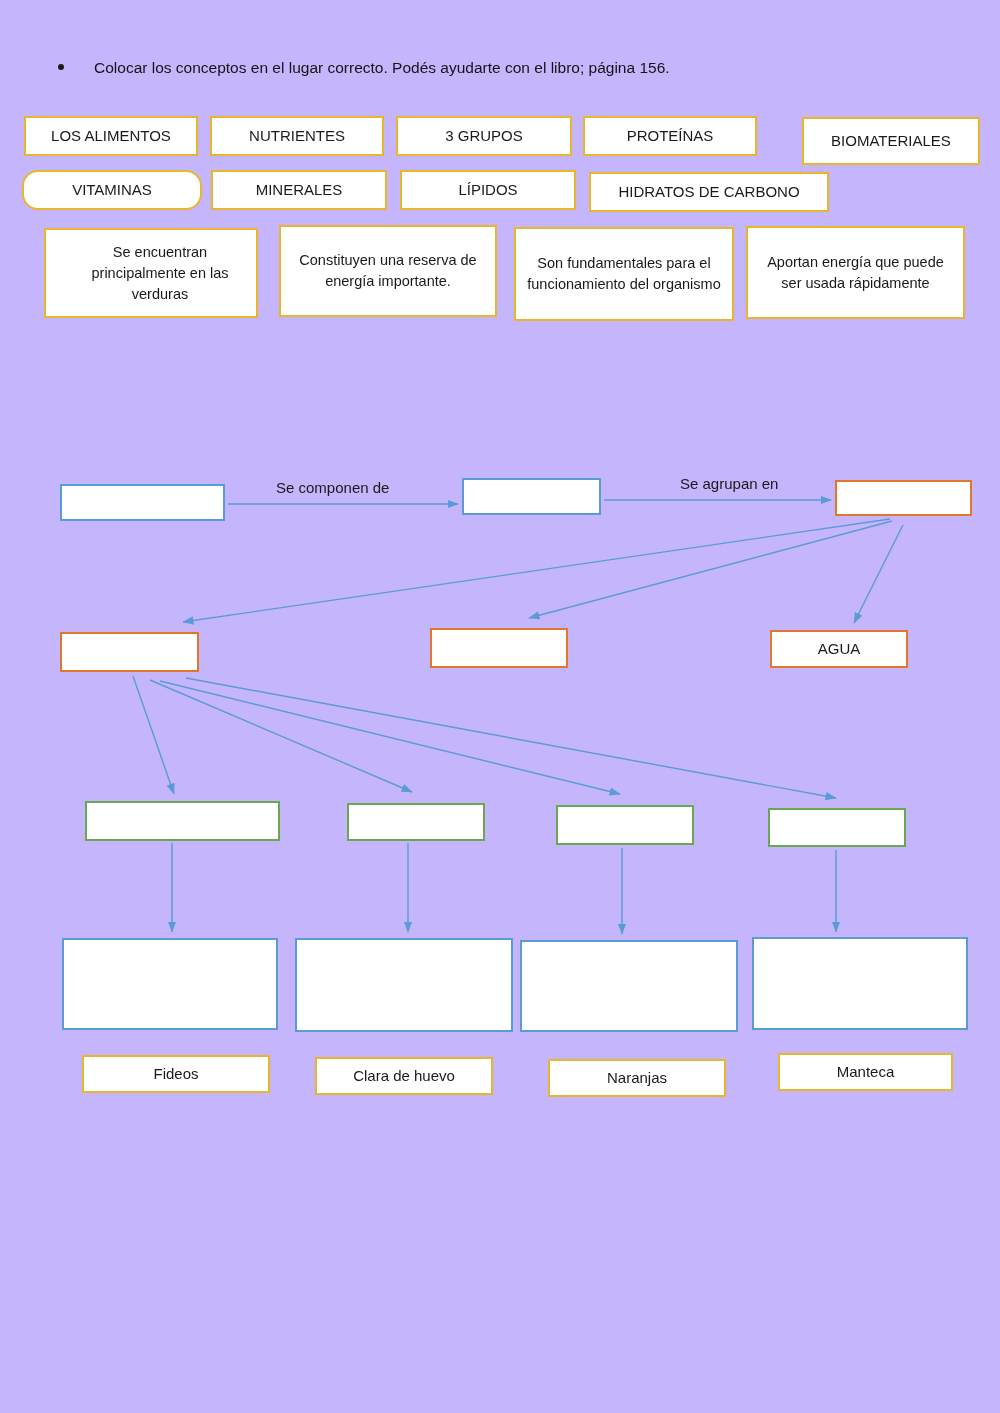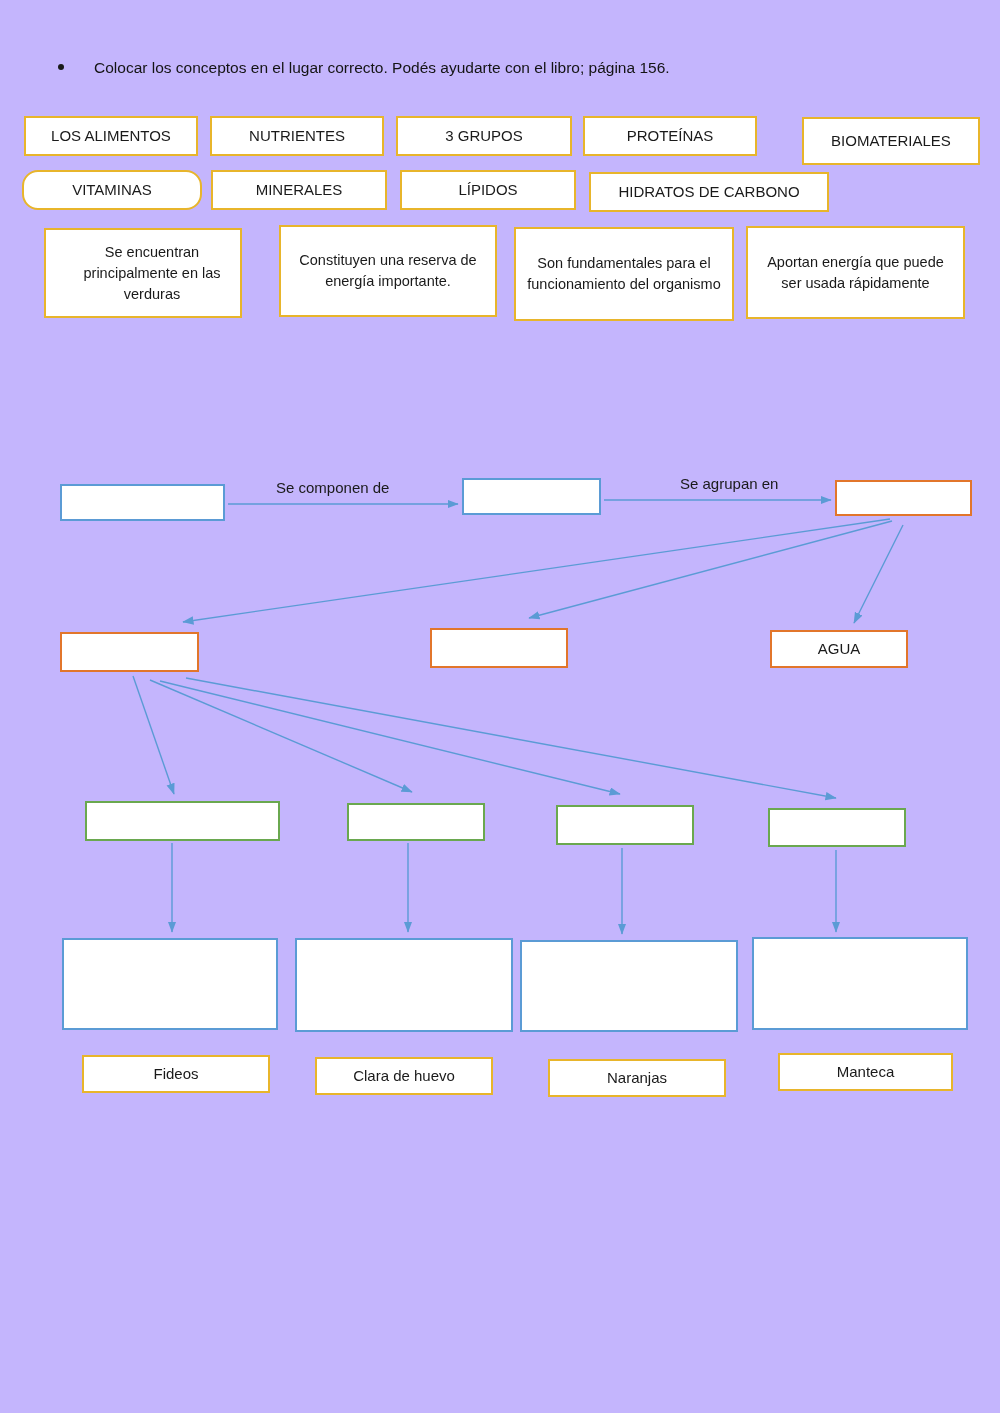--- a/index.html
+++ b/index.html
@@ -144,21 +144,21 @@
   <div class="abox amber" style="left:211px; top:170px; width:176px; height:40px;">
     <span class="concept-label">MINERALES</span>
   </div>
   <div class="abox amber" style="left:400px; top:170px; width:176px; height:40px;">
     <span class="concept-label">LÍPIDOS</span>
   </div>
   <div class="abox amber" style="left:589px; top:172px; width:240px; height:40px;">
     <span class="concept-label">HIDRATOS DE CARBONO</span>
   </div>
 
-  <div class="abox amber" style="left:44px;  top:228px; width:198px; height:90px;padding-left:18px;">
+  <div class="abox amber" style="left:44px;  top:228px; width:214px; height:90px;padding-left:18px;">
     <span class="desc-label">Se encuentran principalmente en las verduras</span>
   </div>
   <div class="abox amber" style="left:279px; top:225px; width:218px; height:92px;justify-content:flex-end;">
     <span class="desc-label">Constituyen una reserva de energía importante.</span>
   </div>
   <div class="abox amber" style="left:514px; top:227px; width:220px; height:94px;justify-content:center;">
     <span class="desc-label">Son fundamentales para el funcionamiento del organismo</span>
   </div>
   <div class="abox amber" style="left:746px; top:226px; width:219px; height:93px;">
     <span class="desc-label">Aportan energía que puede ser usada rápidamente</span>

